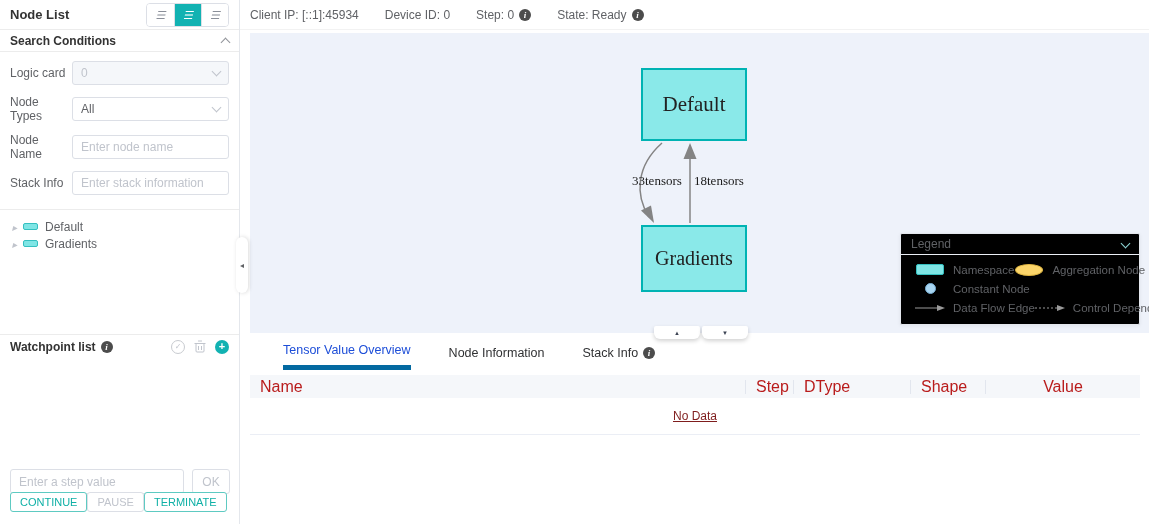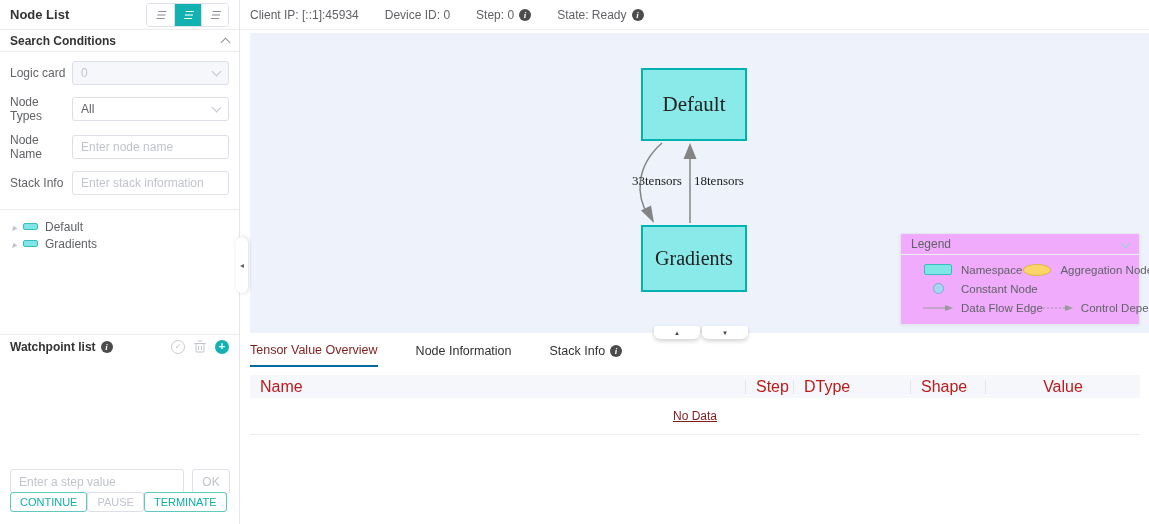--- a/index.html
+++ b/index.html
@@ -83,26 +83,26 @@
 
   .canvas { position:absolute; left:10px; top:33px; right:0; height:300px; background:#eef2fa; }
   .g-node { position:absolute; background:#8ae9e9; border:2px solid #00b3b3;
     display:flex; align-items:center; justify-content:center;
     font-family:"Liberation Serif", serif; color:#222; cursor:pointer; }
   .node-default { left:391px; top:35px; width:106px; height:73px; font-size:21px; }
   .node-gradients { left:391px; top:192px; width:106px; height:67px; font-size:20px; }
   .edges { position:absolute; left:0; top:0; width:100%; height:100%; pointer-events:none; }
   .edge-label { font-family:"Liberation Serif", serif; font-size:13px; fill:#1a1a1a; }
 
-  .legend { position:absolute; left:650px; top:200px; width:240px; background:#f0abfc;
+  .legend { position:absolute; left:650px; top:200px; width:240px; background:#000000;
     border:1px solid #e4e7ed; border-radius:2px; box-shadow:0 1px 4px rgba(0,0,0,.06); }
   .legend-header { height:21px; display:flex; align-items:center; padding:0 10px;
     border-bottom:1px solid #ebeef5; color:#606266; }
   .legend-header .chev { margin-left:auto; border-color:#8fd6d6; margin-top:-2px; }
-  .legend-body { padding:5px 10px 7px 22px; }
+  .legend-body { padding:5px 10px 7px 14px; }
   .legend-row { display:flex; height:19px; align-items:center; }
   .legend-item { display:flex; align-items:center; }
   .legend-item.col1 { width:128px; }
   .legend-shape { width:30px; display:flex; justify-content:center; margin-right:8px; flex-shrink:0; }
   .legend-label { font-size:11.5px; color:#606266; white-space:nowrap; }
   .sh-namespace { width:28px; height:11px; background:#7fe5e5; border:1px solid #35c0c0; border-radius:2px; }
   .sh-aggregation { width:28px; height:12px; background:#fbd56a; border:1px solid #dfb641; border-radius:50%; }
   .sh-virtual { width:28px; height:11px; background:#f9c99c; border:1px dashed #eda766; border-radius:2px; }
   .sh-operator { width:28px; height:12px; background:#a8d5f1; border:1px solid #77aed3; border-radius:50%; }
   .sh-constant { width:11px; height:11px; background:#a8d5f1; border:1px solid #77aed3; border-radius:50%; }
@@ -114,21 +114,21 @@
   .toggle-tab { position:absolute; top:326px; width:46px; height:13px; background:#fff;
     box-shadow:0 2px 4px rgba(0,0,0,.18); border-radius:2px 2px 6px 6px; display:flex;
     align-items:center; justify-content:center; cursor:pointer; z-index:4; }
   .toggle-up { left:414px; } .toggle-down { left:462px; }
   .toggle-up::before { content:"▲"; font-size:6px; color:#3c4353; }
   .toggle-down::before { content:"▼"; font-size:6px; color:#3c4353; }
 
   .tabs-row { position:absolute; top:343px; left:10px; display:flex; gap:38px; }
   .tab { font-size:12.5px; color:#303133; padding-bottom:8px; cursor:pointer;
     display:flex; align-items:center; }
-  .tab.active { color:#7f1d1d; border-bottom:2px solid #0369a1; }
+  .tab.active { color:#1d4ed8; border-bottom:5px solid #0369a1;margin-left:33px; }
 
   .table { position:absolute; top:375px; left:10px; right:9px; }
   .thead { display:flex; align-items:center; height:23px; background:#f5f7fa;
     color:#b91c1c; font-size:16px; }
   .th { padding-left:10px; border-left:1px solid #e2e6ee; height:14px; line-height:14px; }
   .th:first-child { border-left:none; flex:1; }
   .th-step { width:48px; } .th-dtype { width:117px; } .th-shape { width:75px; }
   .th-value { width:155px; text-align:center; padding-left:0; }
   .empty-row { height:37px; display:flex; align-items:center; justify-content:center;
     color:#7f1d1d; border-bottom:1px solid #ebeef5;text-decoration:underline; }

